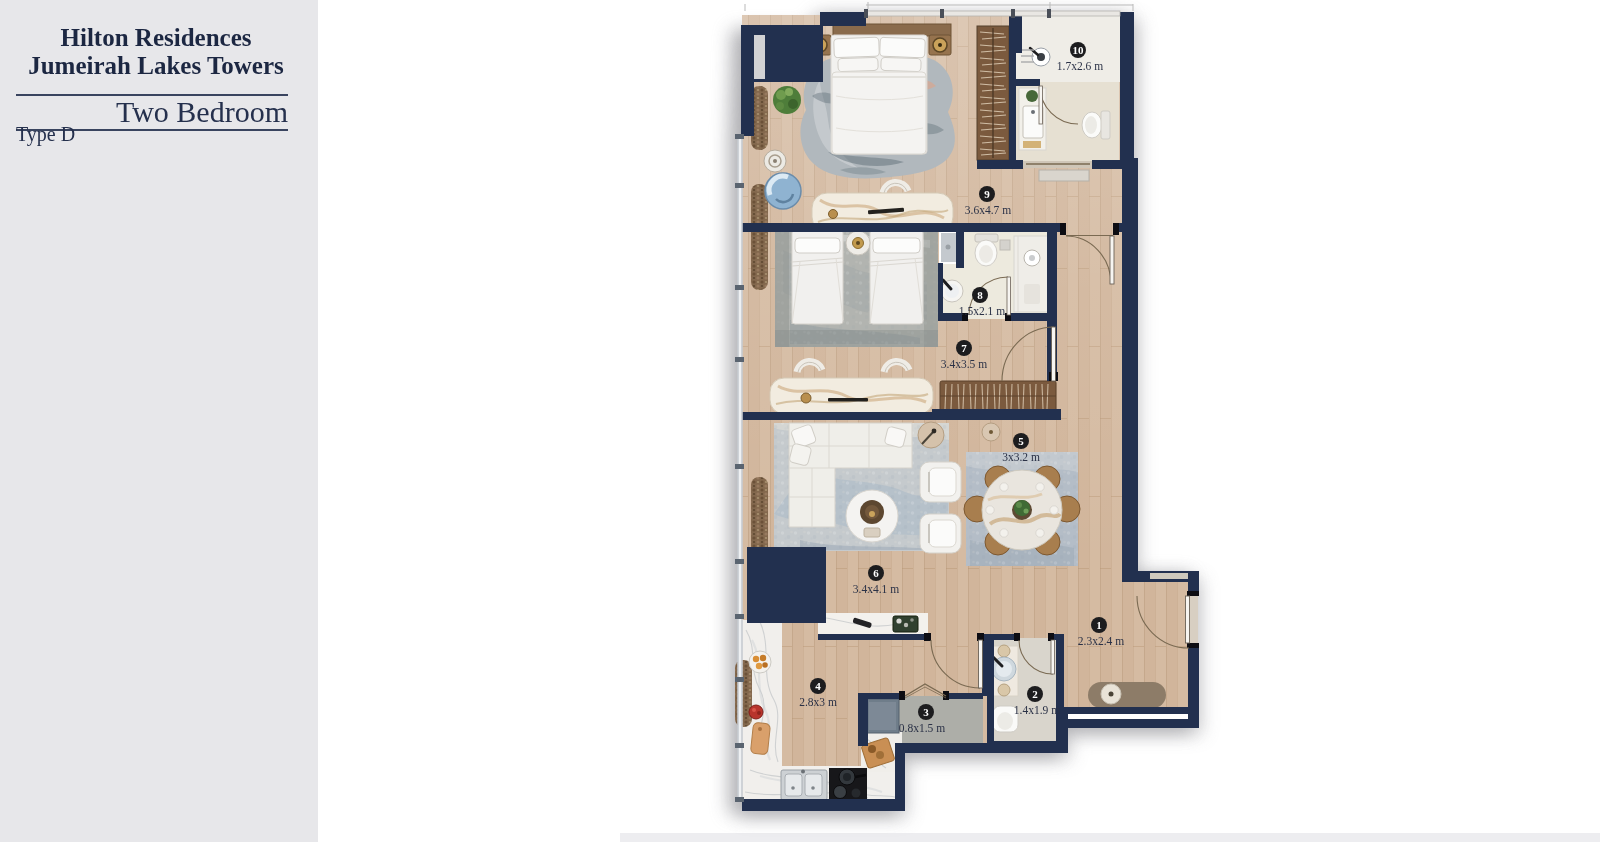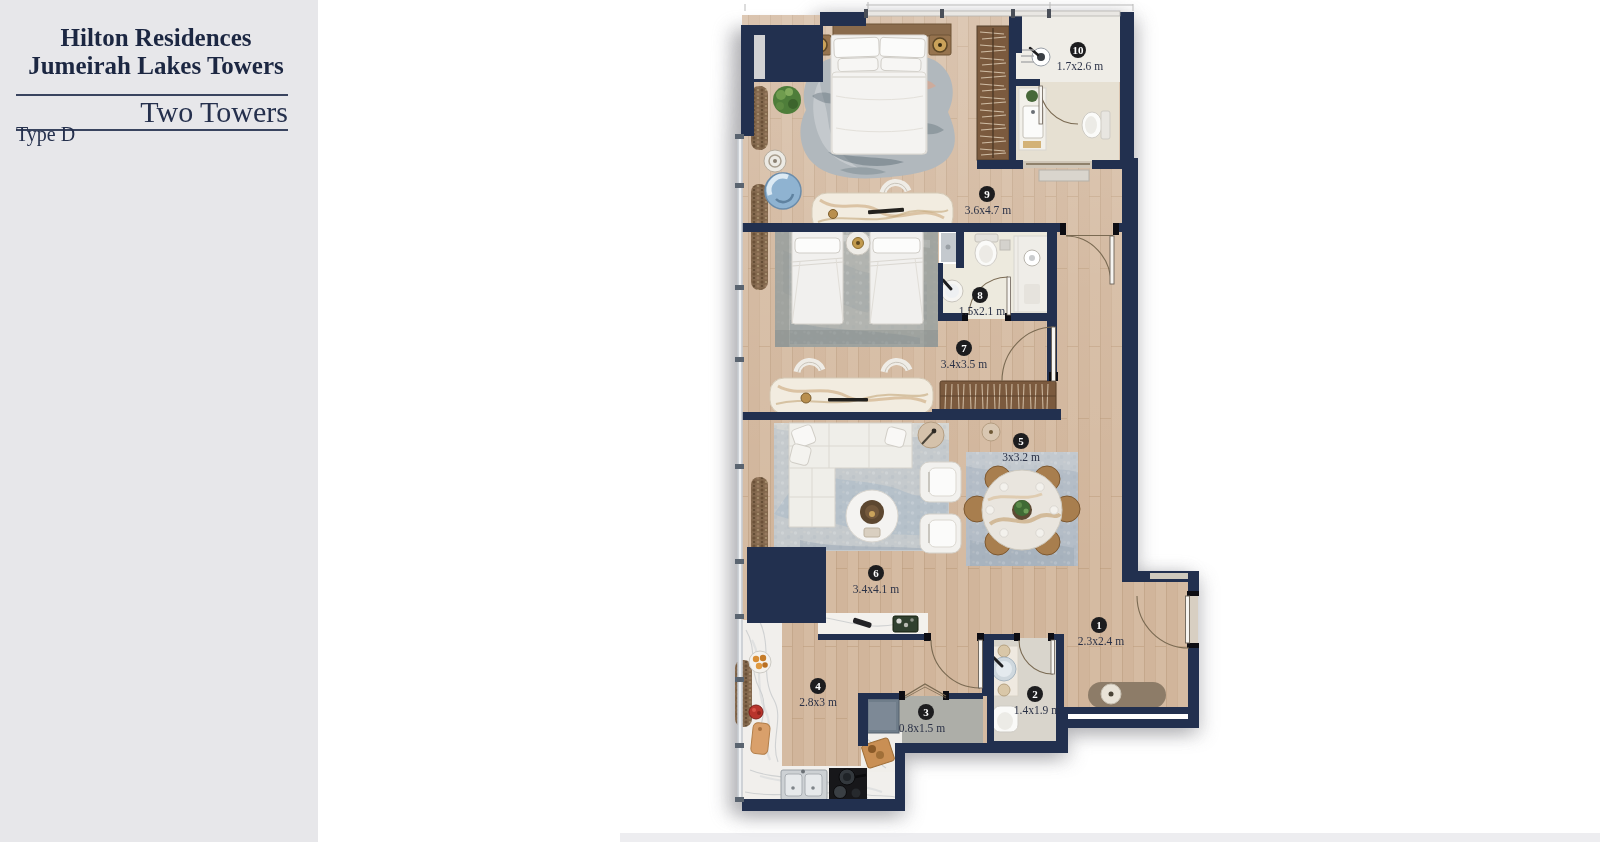--- a/index.html
+++ b/index.html
@@ -17,21 +17,21 @@
 </head>
 <body>
 <div class="page">
 
   <div class="sidebar"></div>
 
   <div class="t1">Hilton Residences<br>Jumeirah Lakes Towers</div>
 
   <div class="rule1"></div>
 
-  <div class="t2">Two Towers</div>
+  <div class="t2">Two Bedroom</div>
 
   <div class="rule2"></div>
 
   <div class="t3">Type D</div>
 
   <div class="bstrip"></div>
   <svg width="1600" height="842" viewBox="0 0 1600 842">
     <defs>
       <pattern id="wood" width="22" height="150" patternUnits="userSpaceOnUse">
         <rect width="22" height="150" fill="#d1b59b"></rect>

